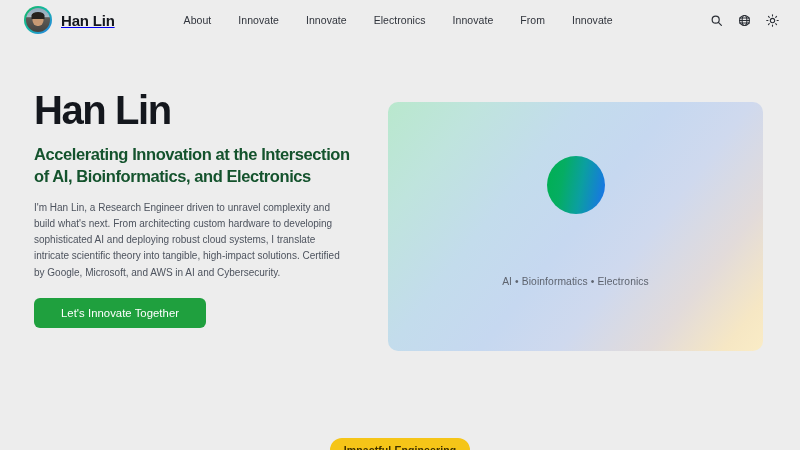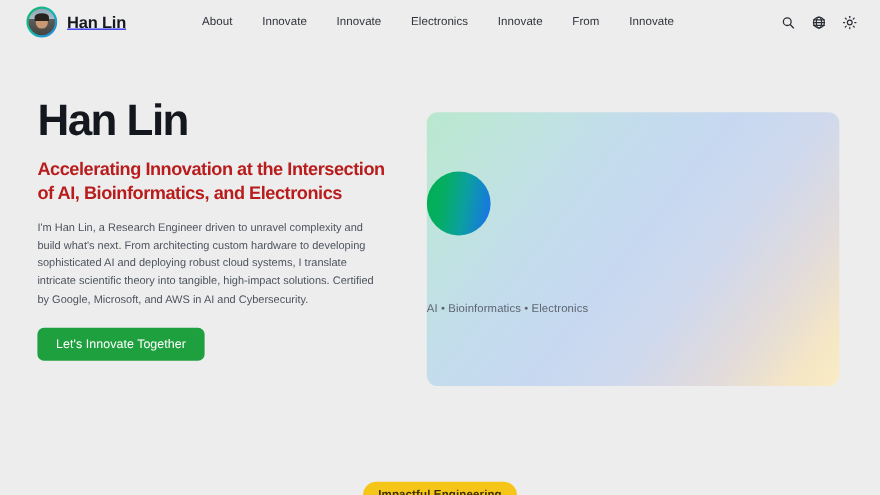--- a/index.html
+++ b/index.html
@@ -145,40 +145,40 @@
     letter-spacing: -1.4px;
     color: #14171d;
   }
 
   #hero-subtitle {
     margin-top: 14px;
     font-size: 16.5px;
     line-height: 1.33;
     font-weight: 700;
     letter-spacing: -0.42px;
-    color: #b91c1c;
+    color: #14532d;
     max-width: 325px;
   }
 
   #hero-description {
     margin-top: 12px;
     font-size: 10px;
     line-height: 1.62;
     color: #4d535e;
     max-width: 318px;
   }
 
   #cta-button {
     margin-top: 17px;
     display: inline-block;
     background: #1fa03e;
     color: #ffffff;
     border: none;
     border-radius: 6px;
-    padding: 9px 17px;
+    padding: 9px 27px;
     font-size: 11.3px;
     font-family: "Liberation Sans", sans-serif;
     letter-spacing: 0.05px;
     cursor: pointer;
   }
 
   
   .hero-right {
     flex: 1 1 auto;
     padding-top: 14px;
@@ -195,20 +195,21 @@
         #b9e8cd 0%,
         #bfe4dd 16%,
         #c3dcec 34%,
         #c6d8f0 50%,
         #cfd9ee 64%,
         #e2dbda 80%,
         #f6e7c4 93%,
         #faecc6 100%);
     display: flex;
     flex-direction: column;
+    align-items: center;
     justify-content: center;
     gap: 44px;
   }
 
   #hero-card-orb {
     width: 58px;
     height: 58px;
     border-radius: 50%;
     background: linear-gradient(100deg, #00b050 0%, #05ad63 28%, #0b9fa0 58%, #1a6ff0 100%);
     margin-top: -10px;

